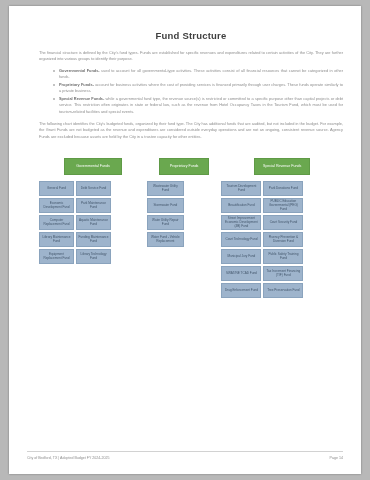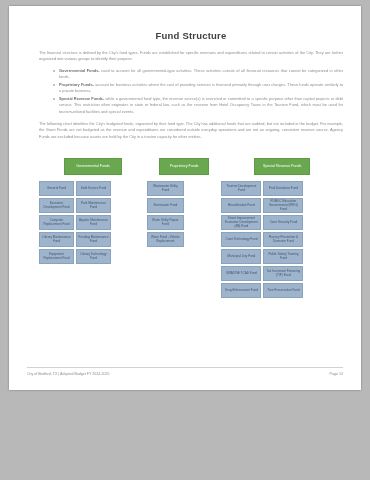--- a/index.html
+++ b/index.html
@@ -5,21 +5,21 @@
   html,body{margin:0;padding:0;}
   body{
     width:370px;height:480px;
     background:#b8b8b8;
     font-family:"Liberation Sans", sans-serif;
     overflow:hidden;
   }
   .page{
     position:absolute;
     left:9px;top:6px;
-    width:352px;height:384px;
+    width:352px;height:468px;
     background:#ffffff;
     box-shadow:0 0 2px rgba(0,0,0,.35);
     box-sizing:border-box;
     padding:16px 18px 0 30px;
   }
   .page-title{
     text-align:center;
     font-size:9.5px;
     font-weight:bold;
     color:#3f3f3f;

